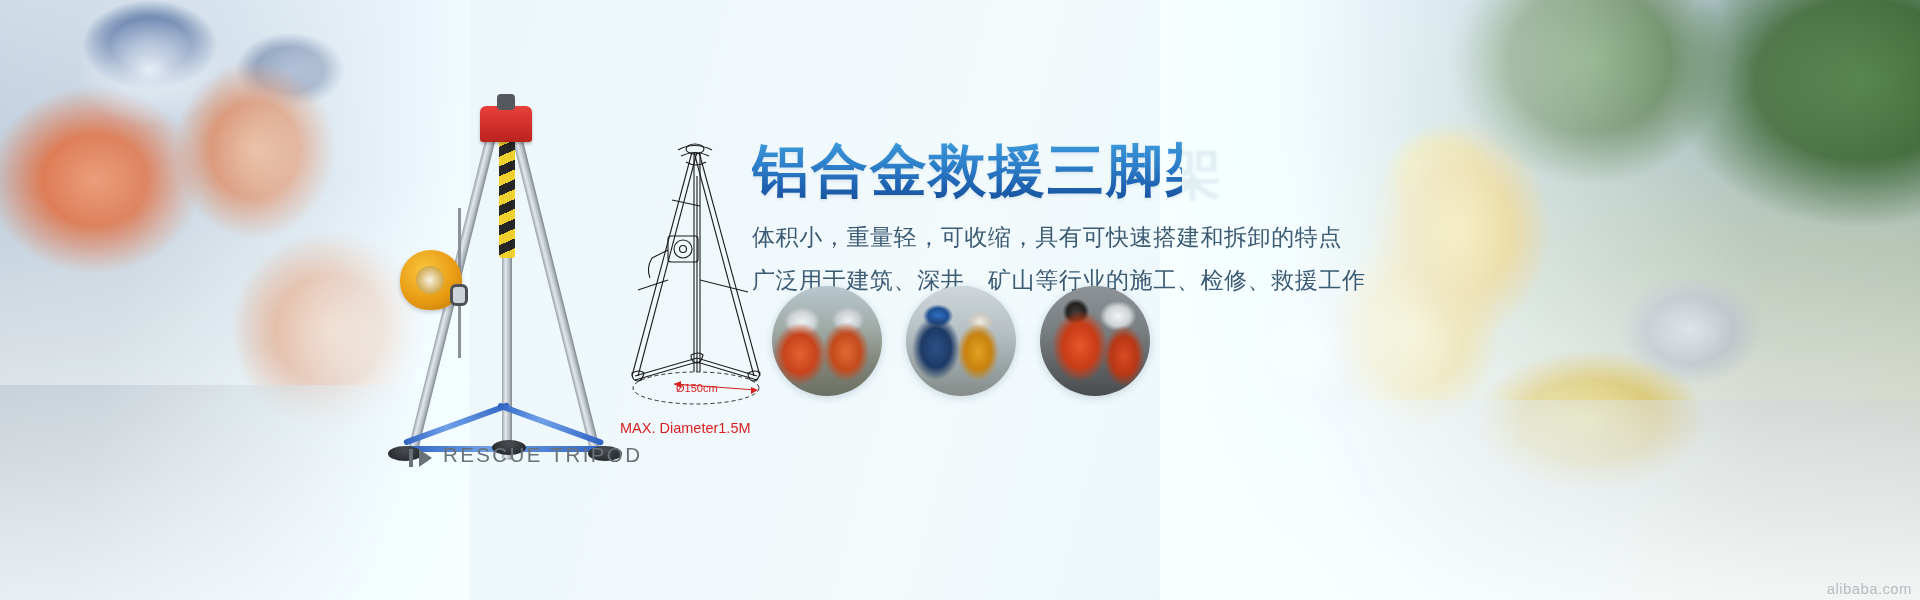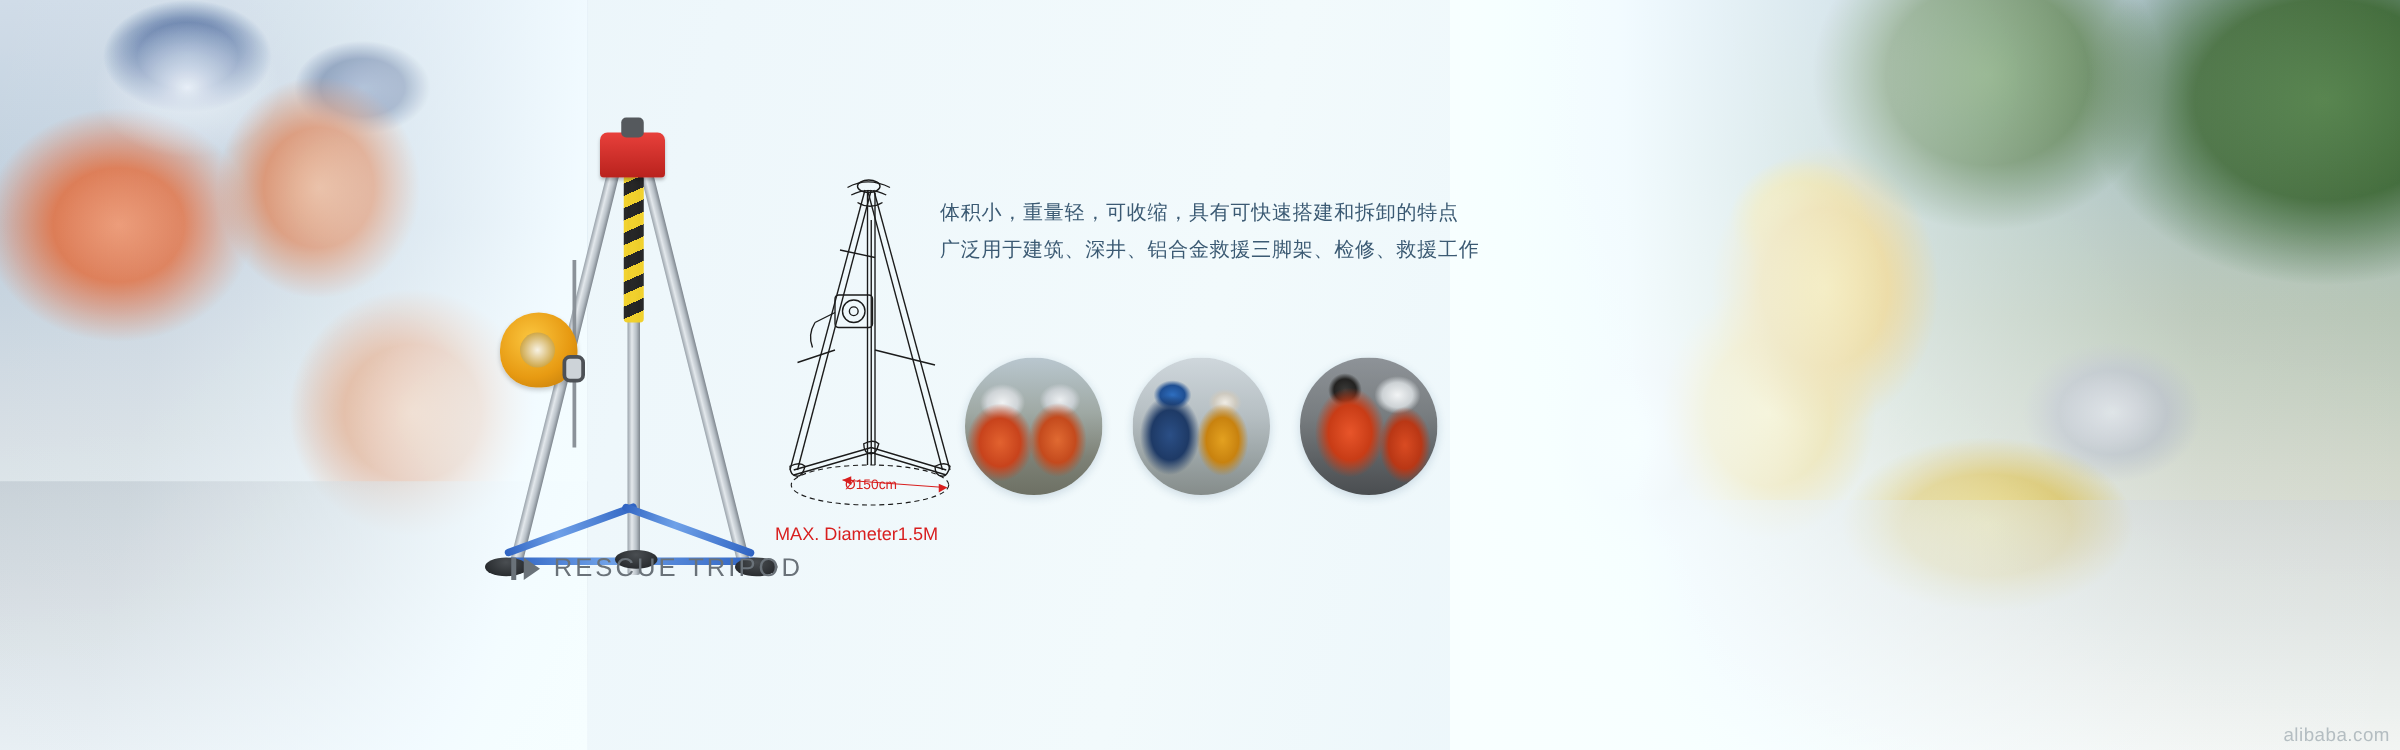--- a/index.html
+++ b/index.html
@@ -94,21 +94,21 @@
   
   .copy { position:absolute; left:752px; top:140px; width:430px; }
   .title {
     font-size:57px; font-weight:bold; letter-spacing:2px; line-height:1.06;
     background:linear-gradient(180deg,#3f9fe0 0%,#2f83cf 42%,#1f63b4 78%,#18559f 100%);
     -webkit-background-clip:text; background-clip:text; color:transparent;
     text-shadow:0 2px 3px rgba(40,90,150,.10);
     white-space:nowrap;
   }
   .subtitle { margin-top:16px; }
-  .subtitle div { font-size:16px; color:#3b5a73; line-height:1.85; letter-spacing:.6px; white-space:nowrap; }
+  .subtitle div { font-size:23px; color:#3b5a73; line-height:1.85; letter-spacing:.6px; white-space:nowrap; }
 
   
   .thumbs { position:absolute; left:772px; top:286px; display:flex; gap:24px; }
   .thumb { width:110px; height:110px; border-radius:50%; overflow:hidden; position:relative;
     box-shadow:0 2px 8px rgba(30,70,110,.18); }
   .thumb.t1 { background:
       radial-gradient(ellipse 34px 40px at 28px 68px, #e2622f 0%, #c8431c 48%, transparent 78%),
       radial-gradient(ellipse 30px 38px at 74px 66px, #e06a32 0%, #c44a1d 48%, transparent 78%),
       radial-gradient(ellipse 22px 18px at 30px 36px, #f0f2f3 0%, #cfd4d7 55%, transparent 82%),
       radial-gradient(ellipse 20px 16px at 76px 34px, #eceff1 0%, #c9cfd3 55%, transparent 82%),
@@ -120,21 +120,21 @@
       radial-gradient(ellipse 16px 13px at 74px 36px, #f0ece4 0%, #cdc9bf 55%, transparent 84%),
       linear-gradient(180deg,#cfd7dc 0%,#b6bfc3 42%,#9aa3a4 74%,#858c8a 100%); }
   .thumb.t3 { background:
       radial-gradient(ellipse 36px 46px at 40px 60px, #e8552a 0%, #c83c16 48%, transparent 78%),
       radial-gradient(ellipse 26px 38px at 84px 70px, #d94b22 0%, #b93715 50%, transparent 80%),
       radial-gradient(ellipse 22px 18px at 78px 30px, #f2f4f5 0%, #cdd2d5 55%, transparent 84%),
       radial-gradient(ellipse 16px 16px at 36px 26px, #3b3a38 0%, #232221 55%, transparent 84%),
       linear-gradient(180deg,#8e9398 0%,#787d80 42%,#5d6164 74%,#4a4d50 100%); }
 
   
-  .rescue-label { position:absolute; left:409px; top:443px; display:flex; align-items:center; gap:11px; }
+  .rescue-label { position:absolute; left:409px; top:443px; display:flex; align-items:flex-end; gap:11px; }
   .rescue-label .tri { width:0; height:0; border-left:13px solid #6a7279; border-top:9px solid transparent; border-bottom:9px solid transparent; }
   .rescue-label .bar { width:4px; height:18px; background:#6a7279; margin-right:-5px; }
   .rescue-label .txt { font-size:20.5px; letter-spacing:2.4px; color:#6a7279; font-weight:500; }
 
   
   .ann-dia { position:absolute; left:676px; top:382px; font-size:11px; color:#d81f1f; white-space:nowrap; }
   .ann-max { position:absolute; left:620px; top:420px; font-size:14.5px; color:#d81f1f; font-weight:500; white-space:nowrap;text-align:center; }
 
   .watermark { position:absolute; right:8px; bottom:3px; font-size:15px; color:rgba(120,135,145,.5); letter-spacing:.4px; }
 </style>
@@ -209,23 +209,24 @@
   <div class="ann-dia">Ø150cm</div>
   <div class="ann-max">MAX. Diameter1.5M</div>
 
   <div class="rescue-label">
     <div class="bar"></div>
     <div class="tri"></div>
     <div class="txt">RESCUE TRIPOD</div>
   </div>
 
   <div class="copy">
+    <div class="title">铝合金救援三脚架</div>
     <div class="subtitle">
       <div>体积小，重量轻，可收缩，具有可快速搭建和拆卸的特点</div>
-      <div>广泛用于建筑、深井、铝合金救援三脚架、检修、救援工作</div>
+      <div>广泛用于建筑、深井、矿山等行业的施工、检修、救援工作</div>
     </div>
   </div>
 
   <div class="thumbs">
     <div class="thumb t1"></div>
     <div class="thumb t2"></div>
     <div class="thumb t3"></div>
   </div>
 
   <div class="watermark">alibaba.com</div>

